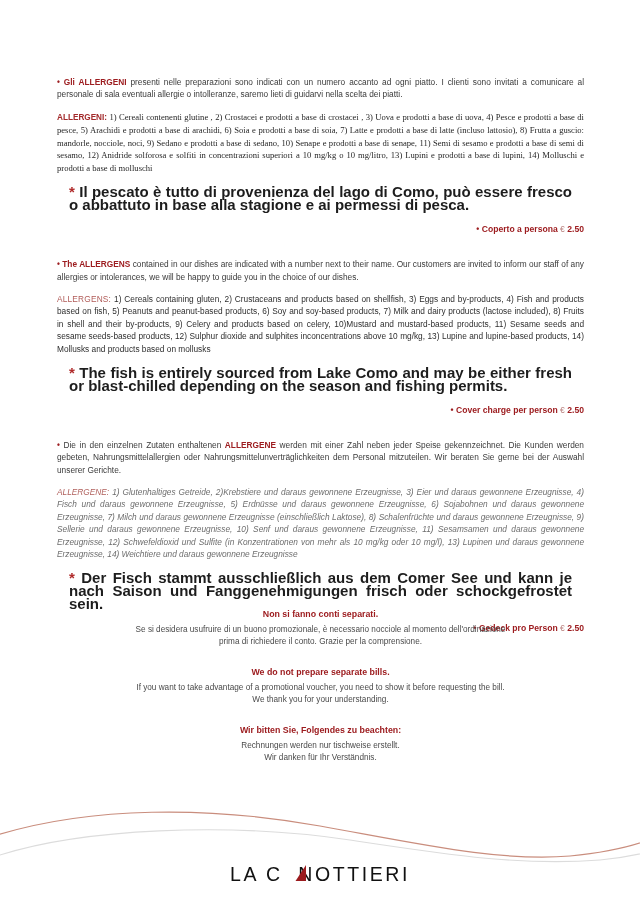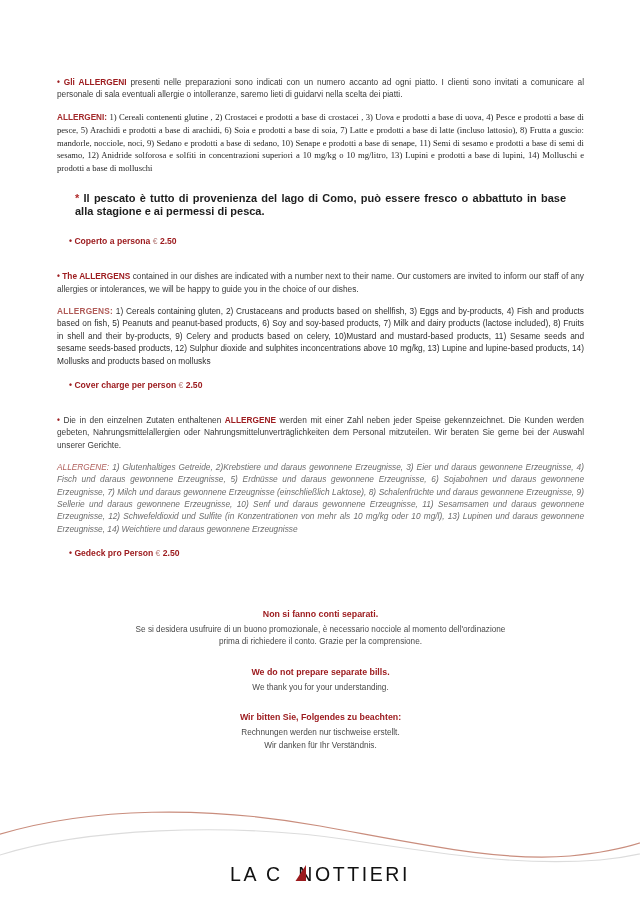--- a/index.html
+++ b/index.html
@@ -67,21 +67,21 @@
   
   .allergen-en {
     font-size: 8.3px;
     line-height: 12.4px;
     text-align: justify;
     color: #2e2e2e;
     margin: 0 0 12px 0;
   }
   .allergen-label-en {
     color: #b05a57;
-    font-weight: bold;
+    font-weight: normal;
     letter-spacing: 0.2px;
   }
 
   
   .allergen-de {
     font-style: italic;
     font-size: 8.3px;
     line-height: 12.4px;
     text-align: justify;
     color: #6e6e6e;
@@ -90,37 +90,38 @@
   .allergen-label-de {
     color: #b0605c;
     font-style: italic;
   }
 
   
   .note-block {
     margin: 0 0 12px 0;
   }
   .note {
-    font-size: 11px;
+    font-size: 15px;
     line-height: 12.6px;
     font-weight: bold;
     color: #1d1d1d;
     text-align: justify;
-    margin: 18px;
+    margin: 12px;
   }
   .star {
     color: #b02a2a;
     font-weight: bold;
   }
   .price {
     font-size: 8.6px;
     line-height: 13px;
     font-weight: bold;
     color: #9d1d20;
-    margin: 1px 0 0 12px;
+    margin: 1px 0 0 4px;
+    text-align: right;
   }
   .price .eur {
     color: #b9807e;
     font-weight: normal;
   }
   .gap-md { height: 10px; }
 
   
   #notices {
     position: absolute;
@@ -200,48 +201,51 @@
     </section>
 
     <div class="gap-md"></div>
 
     <section>
       <p class="lead"><span class="bullet-red">•</span> <span class="accent-bold">The ALLERGENS</span><span> contained in our dishes are indicated with a number next to their name. Our customers are invited to inform our staff of any allergies or intolerances, we will be happy to guide you in the choice of our dishes.</span></p>
 
       <p class="allergen-en"><span class="allergen-label-en">ALLERGENS:</span><span> 1) Cereals containing gluten, 2) Crustaceans and products based on shellfish, 3) Eggs and by-products, 4) Fish and products based on fish, 5) Peanuts and peanut-based products, 6) Soy and soy-based products, 7) Milk and dairy products (lactose included), 8) Fruits in shell and their by-products, 9) Celery and products based on celery, 10)Mustard and mustard-based products, 11) Sesame seeds and sesame seeds-based products, 12) Sulphur dioxide and sulphites inconcentrations above 10 mg/kg, 13) Lupine and lupine-based products, 14) Mollusks and products based on mollusks</span></p>
 
       <div class="note-block">
+        <p class="note"><span class="star">*</span><span> The fish is entirely sourced from Lake Como and may be either fresh or blast-chilled depending on the season and fishing permits.</span></p>
         <p class="price"><span>•</span><span> Cover charge per person</span> <span class="eur">€</span> <span>2.50</span></p>
       </div>
     </section>
 
     <div class="gap-md"></div>
 
     <section>
       <p class="lead"><span class="bullet-red">•</span><span> Die in den einzelnen Zutaten enthaltenen </span><span class="accent-bold">ALLERGENE</span><span> werden mit einer Zahl neben jeder Speise gekennzeichnet. Die Kunden werden gebeten, Nahrungsmittelallergien oder Nahrungsmittelunverträglichkeiten dem Personal mitzuteilen. Wir beraten Sie gerne bei der Auswahl unserer Gerichte.</span></p>
 
       <p class="allergen-de"><span class="allergen-label-de">ALLERGENE:</span><span> 1) Glutenhaltiges Getreide, 2)Krebstiere und daraus gewonnene Erzeugnisse, 3) Eier und daraus gewonnene Erzeugnisse, 4) Fisch und daraus gewonnene Erzeugnisse, 5) Erdnüsse und daraus gewonnene Erzeugnisse, 6) Sojabohnen und daraus gewonnene Erzeugnisse, 7) Milch und daraus gewonnene Erzeugnisse (einschließlich Laktose), 8) Schalenfrüchte und daraus gewonnene Erzeugnisse, 9) Sellerie und daraus gewonnene Erzeugnisse, 10) Senf und daraus gewonnene Erzeugnisse, 11) Sesamsamen und daraus gewonnene Erzeugnisse, 12) Schwefeldioxid und Sulfite (in Konzentrationen von mehr als 10 mg/kg oder 10 mg/l), 13) Lupinen und daraus gewonnene Erzeugnisse, 14) Weichtiere und daraus gewonnene Erzeugnisse</span></p>
 
       <div class="note-block">
+        <p class="note"><span class="star">*</span><span> Der Fisch stammt ausschließlich aus dem Comer See und kann je nach Saison und Fanggenehmigungen frisch oder schockgefrostet sein.</span></p>
         <p class="price"><span>•</span><span> Gedeck pro Person</span> <span class="eur">€</span> <span>2.50</span></p>
       </div>
     </section>
 
   </div>
 
   <div id="notices">
 
     <div class="notice">
       <p class="notice-title">Non si fanno conti separati.</p>
       <p class="notice-line">Se si desidera usufruire di un buono promozionale, è necessario nocciole al momento dell'ordinazione</p>
       <p class="notice-line">prima di richiedere il conto. Grazie per la comprensione.</p>
     </div>
 
     <div class="notice">
       <p class="notice-title">We do not prepare separate bills.</p>
+      <p class="notice-line">If you want to take advantage of a promotional voucher, you need to show it before requesting the bill.</p>
       <p class="notice-line">We thank you for your understanding.</p>
     </div>
 
     <div class="notice">
       <p class="notice-title">Wir bitten Sie, Folgendes zu beachten:</p>
       <p class="notice-line">Rechnungen werden nur tischweise erstellt.</p>
       <p class="notice-line">Wir danken für Ihr Verständnis.</p>
     </div>
 
   </div>

